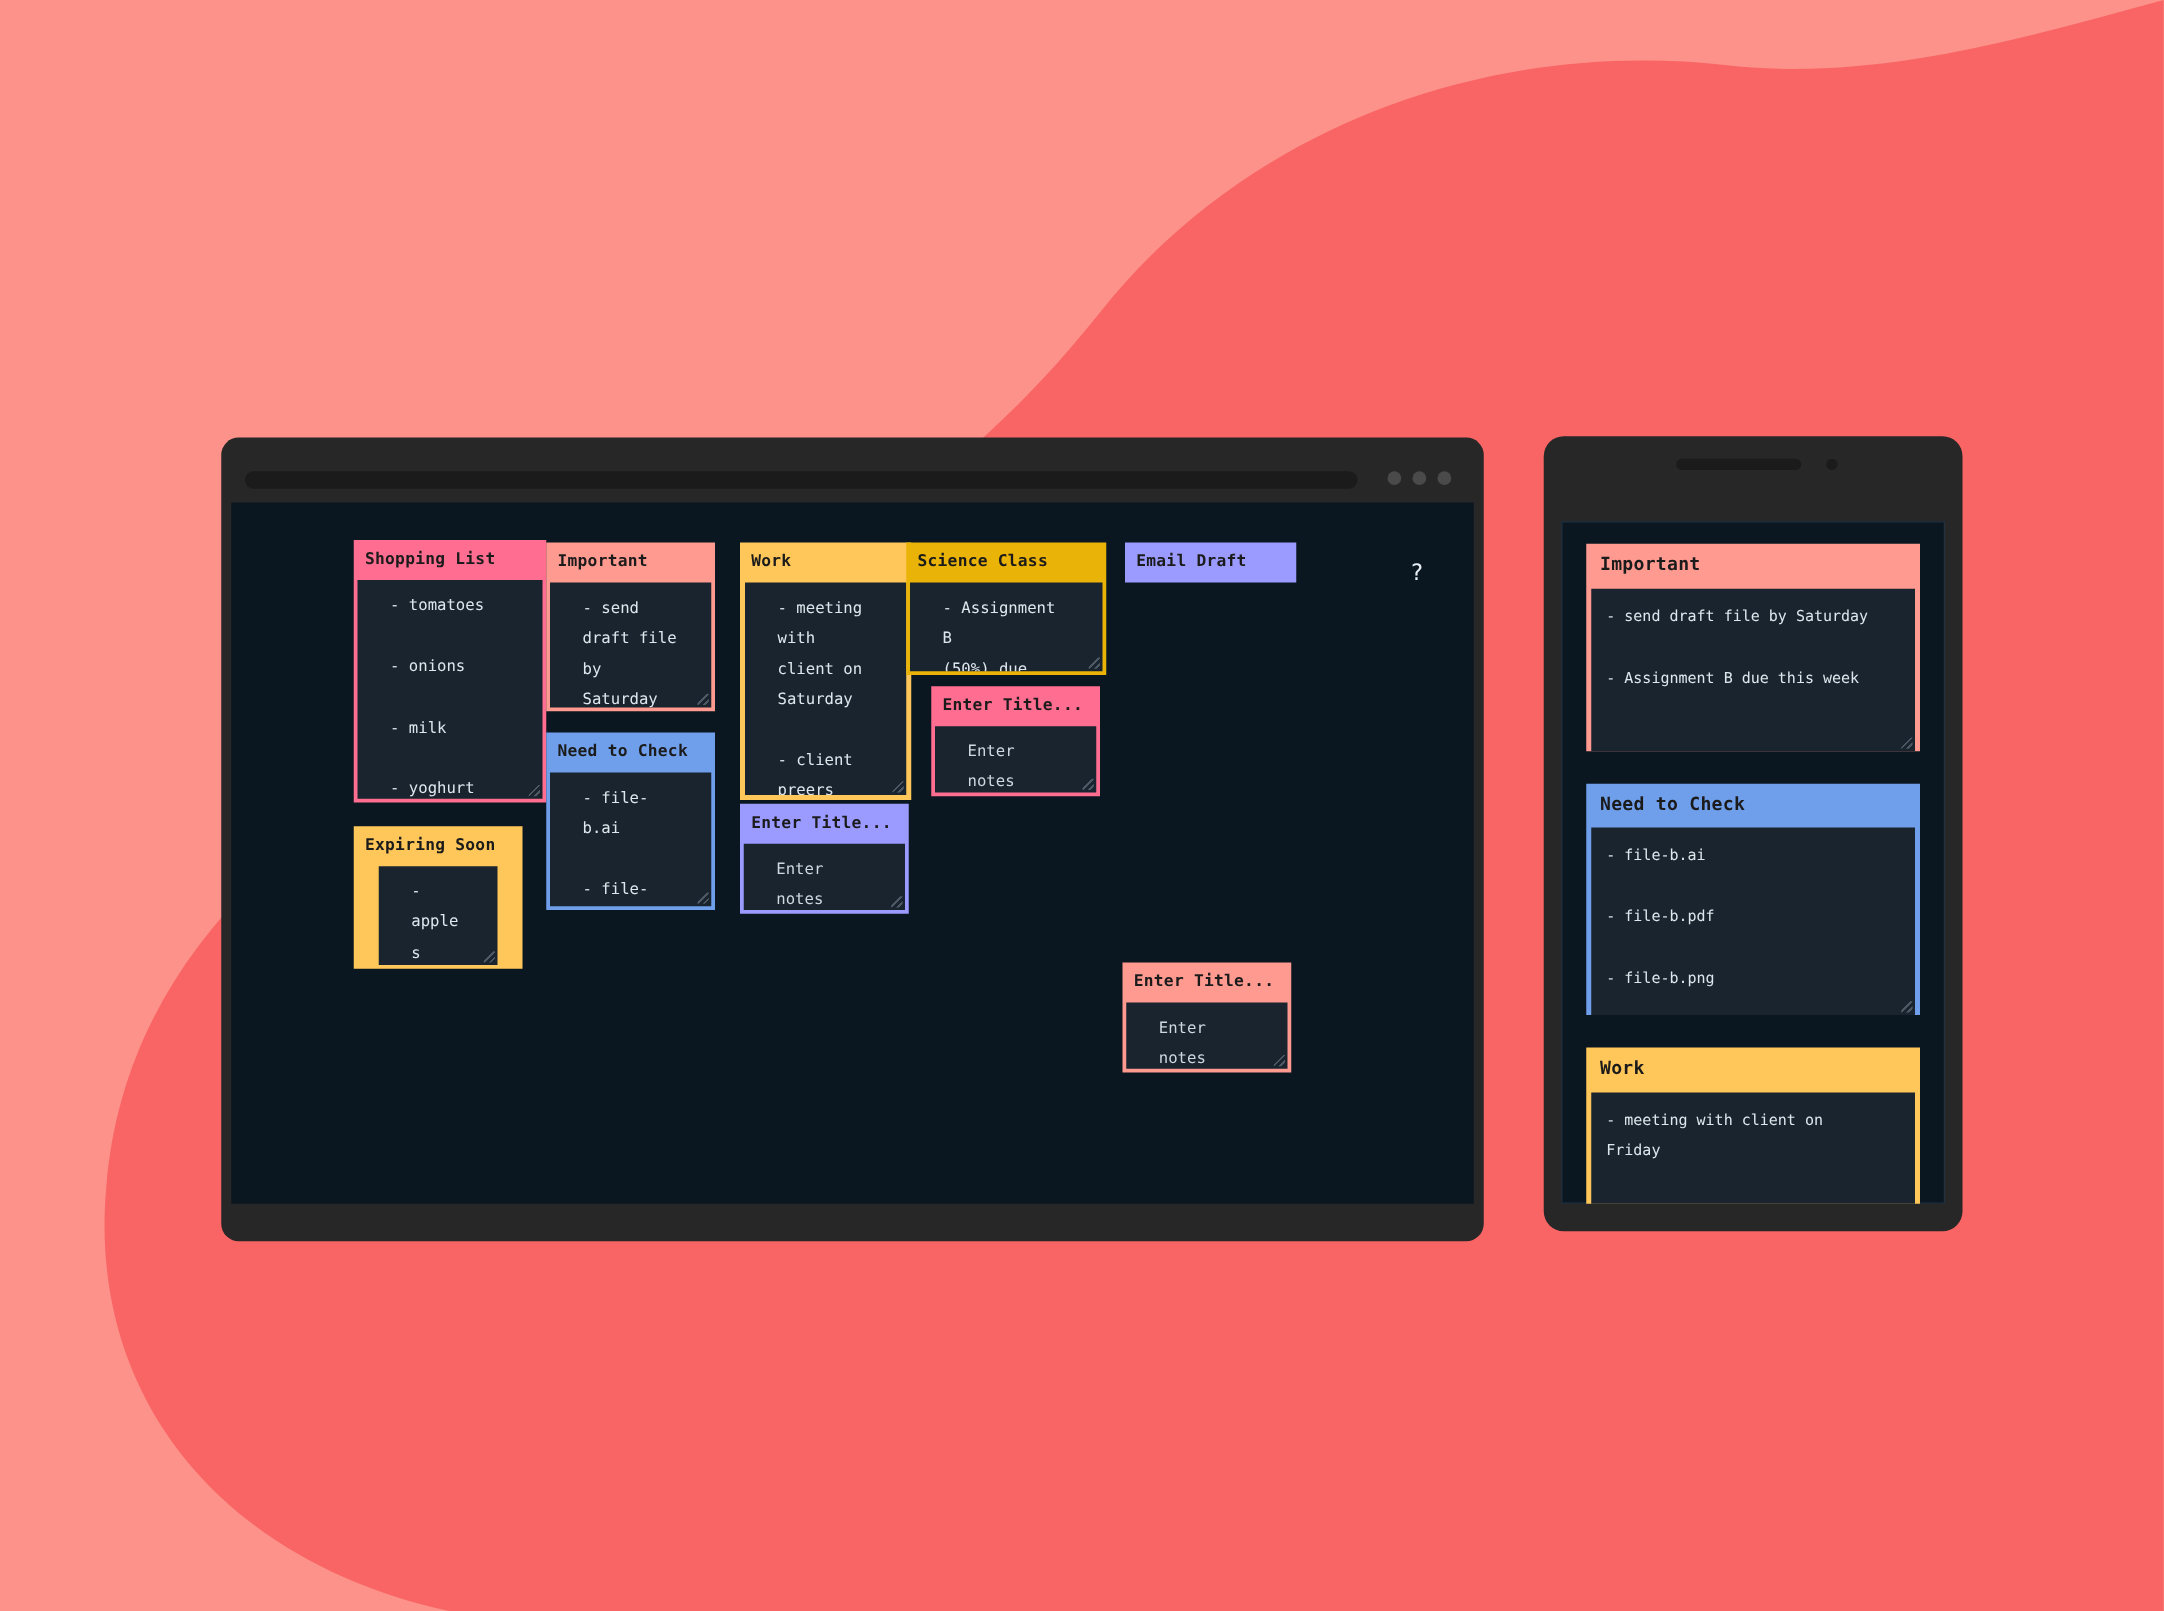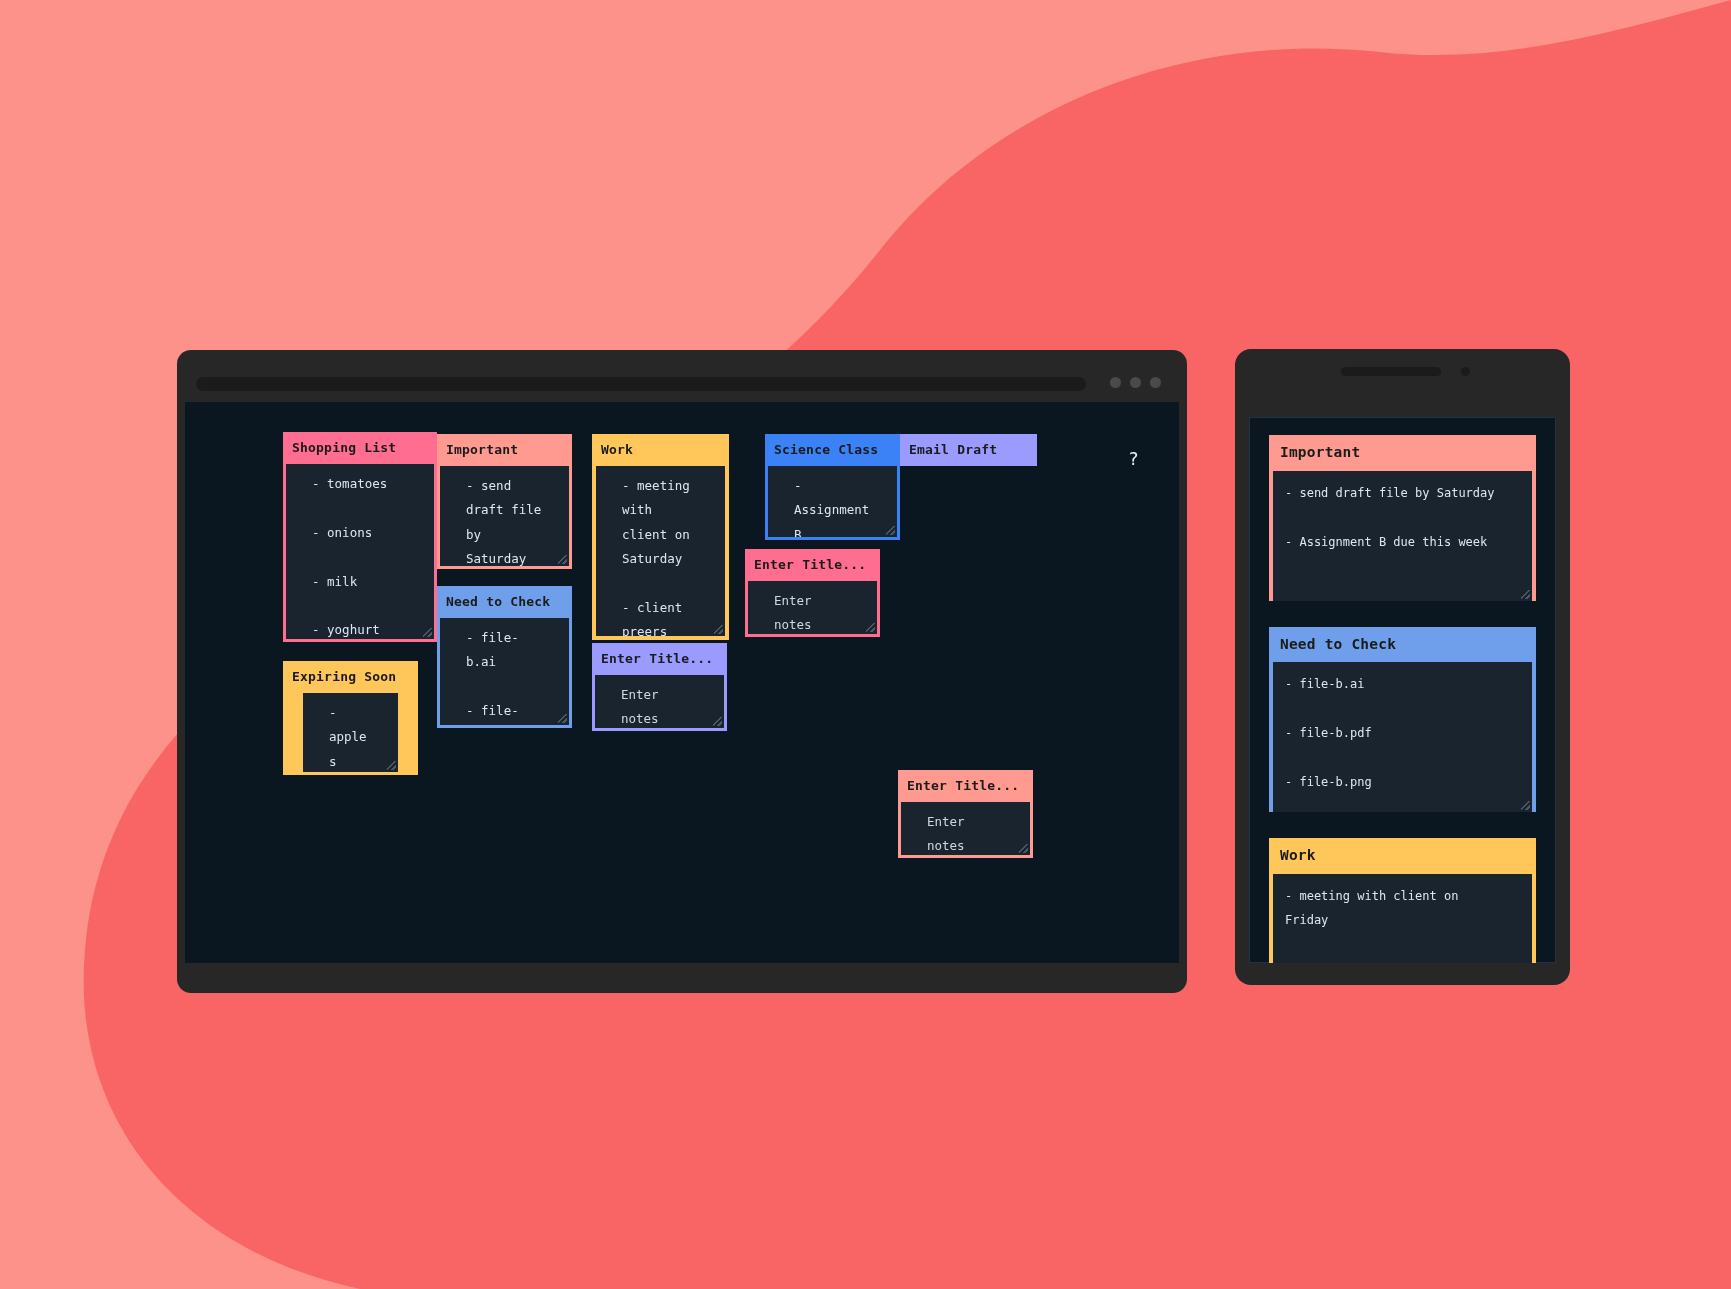--- a/index.html
+++ b/index.html
@@ -141,21 +141,21 @@
 - client preers
 thicker border
 for all text
 documents<div class="resize-grip"></div></div>
         </div>
         <div class="note" style="background: rgb(154, 154, 255); left: 407px; top: 241px; width: 135px;">
           <div class="note-head">Enter Title...</div>
           <div class="note-body ph" style="height: 53px; margin: 0px 3px 3px;">Enter notes
 here...<div class="resize-grip"></div></div>
         </div>
-        <div class="note" style="background: #3b82f6; left: 580px; top: 32px; width: 135px;">
+        <div class="note" style="background: #eab308; left: 540px; top: 32px; width: 160px;">
           <div class="note-head">Science Class</div>
           <div class="note-body" style="height: 71px; margin: 0px 3px 3px;">- Assignment B
 (50%) due
 22/01/22<div class="resize-grip"></div></div>
         </div>
         <div class="note" style="background: rgb(255, 110, 145); left: 560px; top: 147px; width: 135px;">
           <div class="note-head">Enter Title...</div>
           <div class="note-body ph" style="height: 53px; margin: 0px 3px 3px;">Enter notes
 here...<div class="resize-grip"></div></div>
         </div>

